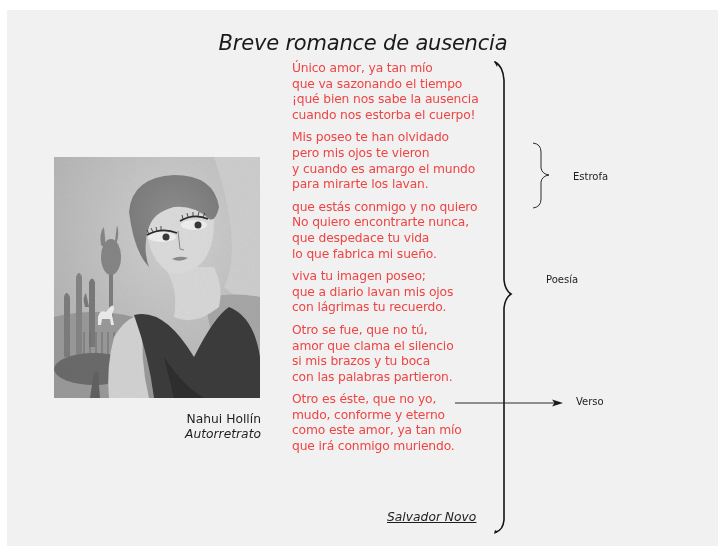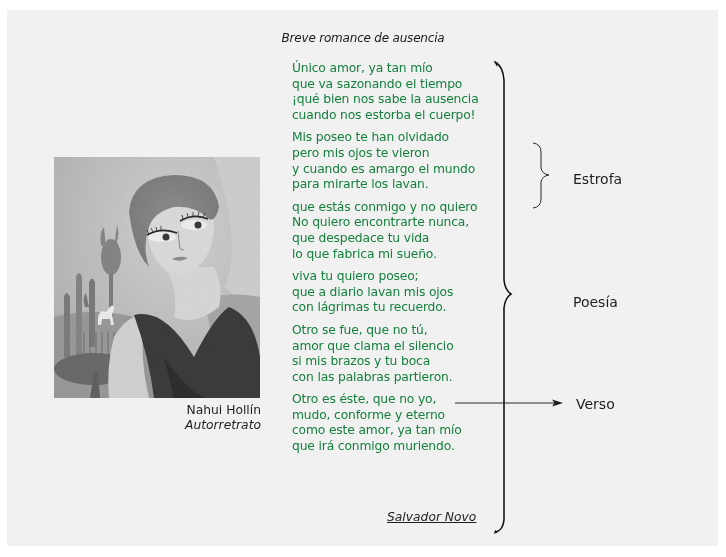--- a/index.html
+++ b/index.html
@@ -23,41 +23,41 @@
       height: 536px;
       background: #f1f1f1;
     }
     .title {
       position: absolute;
       left: 0;
       width: 726px;
       top: 31px;
       text-align: center;
       font-style: italic;
-      font-size: 12px;
+      font-size: 21px;
       letter-spacing: -0.2px;
       color: #1a1a1a;
     }
     .poem {
       position: absolute;
       left: 292px;
       top: 61px;
       width: 200px;
     }
     .stanza {
       margin: 0 0 7px 0;
     }
     .line {
       display: block;
       font-size: 12.3px;
       line-height: 15.6px;
       height: 15.6px;
       white-space: nowrap;
       letter-spacing: -0.15px;
-      color: #15803d;
+      color: #ef4444;
     }
     .author {
       position: absolute;
       left: 387px;
       top: 510px;
       font-style: italic;
       font-size: 12.3px;
       white-space: nowrap;
       color: #1e1e1e;
       text-decoration: underline;
@@ -72,31 +72,32 @@
       background: #b5b5b5;
     }
     .painting svg { display: block; }
     .caption {
       position: absolute;
       right: calc(726px - 261px);
       text-align: right;
       font-size: 12.3px;
       white-space: nowrap;
       color: #1e1e1e;
+      margin-top: 9px;
     }
     .caption.artist { top: 403px; }
     .caption.work { top: 418px; font-style: italic; }
     .diagram {
       position: absolute;
       left: 0;
       top: 0;
     }
     .label {
       position: absolute;
-      font-size: 14px;
+      font-size: 10px;
       white-space: nowrap;
       color: #1e1e1e;
       text-align: right;
     }
   </style>
 </head>
 <body>
 
 <div class="panel"></div>
 
@@ -115,21 +116,21 @@
     <span class="line">y cuando es amargo el mundo</span>
     <span class="line">para mirarte los lavan.</span>
   </div>
   <div class="stanza">
     <span class="line">que estás conmigo y no quiero</span>
     <span class="line">No quiero encontrarte nunca,</span>
     <span class="line">que despedace tu vida</span>
     <span class="line">lo que fabrica mi sueño.</span>
   </div>
   <div class="stanza">
-    <span class="line">viva tu quiero poseo;</span>
+    <span class="line">viva tu imagen poseo;</span>
     <span class="line">que a diario lavan mis ojos</span>
     <span class="line">con lágrimas tu recuerdo.</span>
   </div>
   <div class="stanza">
     <span class="line">Otro se fue, que no tú,</span>
     <span class="line">amor que clama el silencio</span>
     <span class="line">si mis brazos y tu boca</span>
     <span class="line">con las palabras partieron.</span>
   </div>
   <div class="stanza">
@@ -242,14 +243,14 @@
   <path d="M494 61 L498 63 L497 67 Z" fill="#141414"></path>
   <path d="M495 530 L498 532 L494 534 Z" fill="#141414"></path>
 
   <path d="M533 143 Q541 144 541 152 L541 168 Q542 174 549 175 Q542 176 541 182 L541 199 Q541 207 533 208" stroke="#2a2a2a" stroke-width="1" fill="none"></path>
 
   <line x1="455" y1="403" x2="557" y2="403" stroke="#2a2a2a" stroke-width="1"></line>
   <path d="M563 403 L552 399.5 L554.5 403 L552 406.5 Z" fill="#1a1a1a"></path>
 </svg>
 
 <div class="label" style="left:573px; top:171px;">Estrofa</div>
-<div class="label" style="left:573px; top:274px;margin-top:20px;">Poesía</div>
+<div class="label" style="left:546px; top:274px;">Poesía</div>
 <div class="label" style="left:576px; top:396px;">Verso</div>
 
 </body></html>

